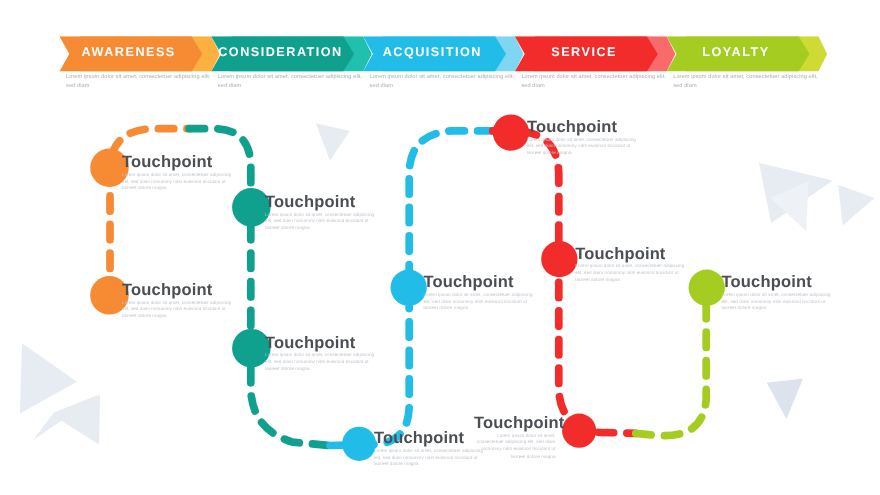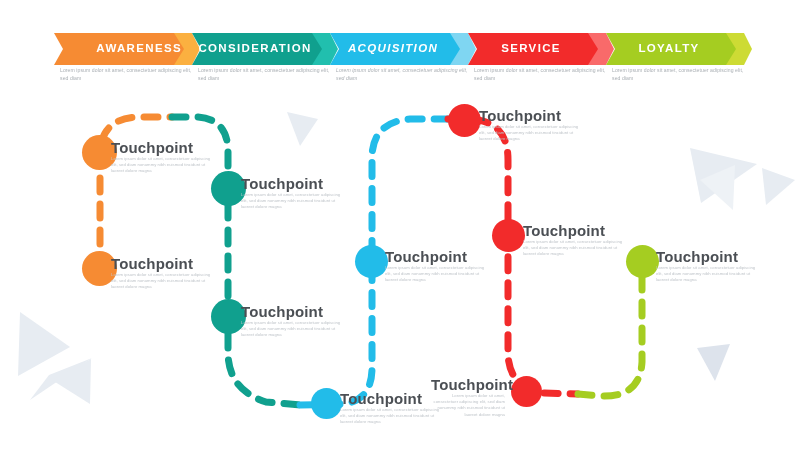--- a/index.html
+++ b/index.html
@@ -142,34 +142,34 @@
     <path d="M 578 394 L 600 396 Q 640 398 642 362 L 642 264" fill="none" stroke="#a5cd21" stroke-width="7" stroke-linecap="round" stroke-dasharray="14 12"></path>
   </svg>
 
   <div id="banner-row">
 
     <div class="banner" style="left:52px; width:148px;">
       <svg class="banner-svg" width="148" height="32" viewBox="0 0 148 32">
         <path d="M 20 0 L 140 0 L 148 16 L 140 32 L 20 32 L 28 16 Z" fill="#fbb040"></path>
         <path d="M 2 0 L 122 0 L 132 16 L 122 32 L 2 32 L 11 16 Z" fill="#f68b33"></path>
       </svg>
-      <div class="banner-label" style="width:130px;text-align:right;">AWARENESS</div>
+      <div class="banner-label" style="width:130px;">AWARENESS</div>
       <div class="banner-sub">Lorem ipsum dolor sit amet, consectetuer adipiscing elit, sed diam</div>
     </div>
 
     <div class="banner" style="left:190px; width:148px;">
       <svg class="banner-svg" width="148" height="32" viewBox="0 0 148 32">
         <path d="M 20 0 L 140 0 L 148 16 L 140 32 L 20 32 L 28 16 Z" fill="#21bfae"></path>
         <path d="M 2 0 L 122 0 L 132 16 L 122 32 L 2 32 L 11 16 Z" fill="#10a08e"></path>
       </svg>
       <div class="banner-label" style="width:130px;text-align:center;">CONSIDERATION</div>
       <div class="banner-sub">Lorem ipsum dolor sit amet, consectetuer adipiscing elit, sed diam</div>
     </div>
 
-    <div class="banner" style="left:328px; width:148px;font-style:italic;">
+    <div class="banner" style="left:328px; width:148px;">
       <svg class="banner-svg" width="148" height="32" viewBox="0 0 148 32">
         <path d="M 20 0 L 140 0 L 148 16 L 140 32 L 20 32 L 28 16 Z" fill="#7fd6f2"></path>
         <path d="M 2 0 L 122 0 L 132 16 L 122 32 L 2 32 L 11 16 Z" fill="#22bce9"></path>
       </svg>
       <div class="banner-label" style="width:130px;">ACQUISITION</div>
       <div class="banner-sub">Lorem ipsum dolor sit amet, consectetuer adipiscing elit, sed diam</div>
     </div>
 
     <div class="banner" style="left:466px; width:148px;">
       <svg class="banner-svg" width="148" height="32" viewBox="0 0 148 32">

